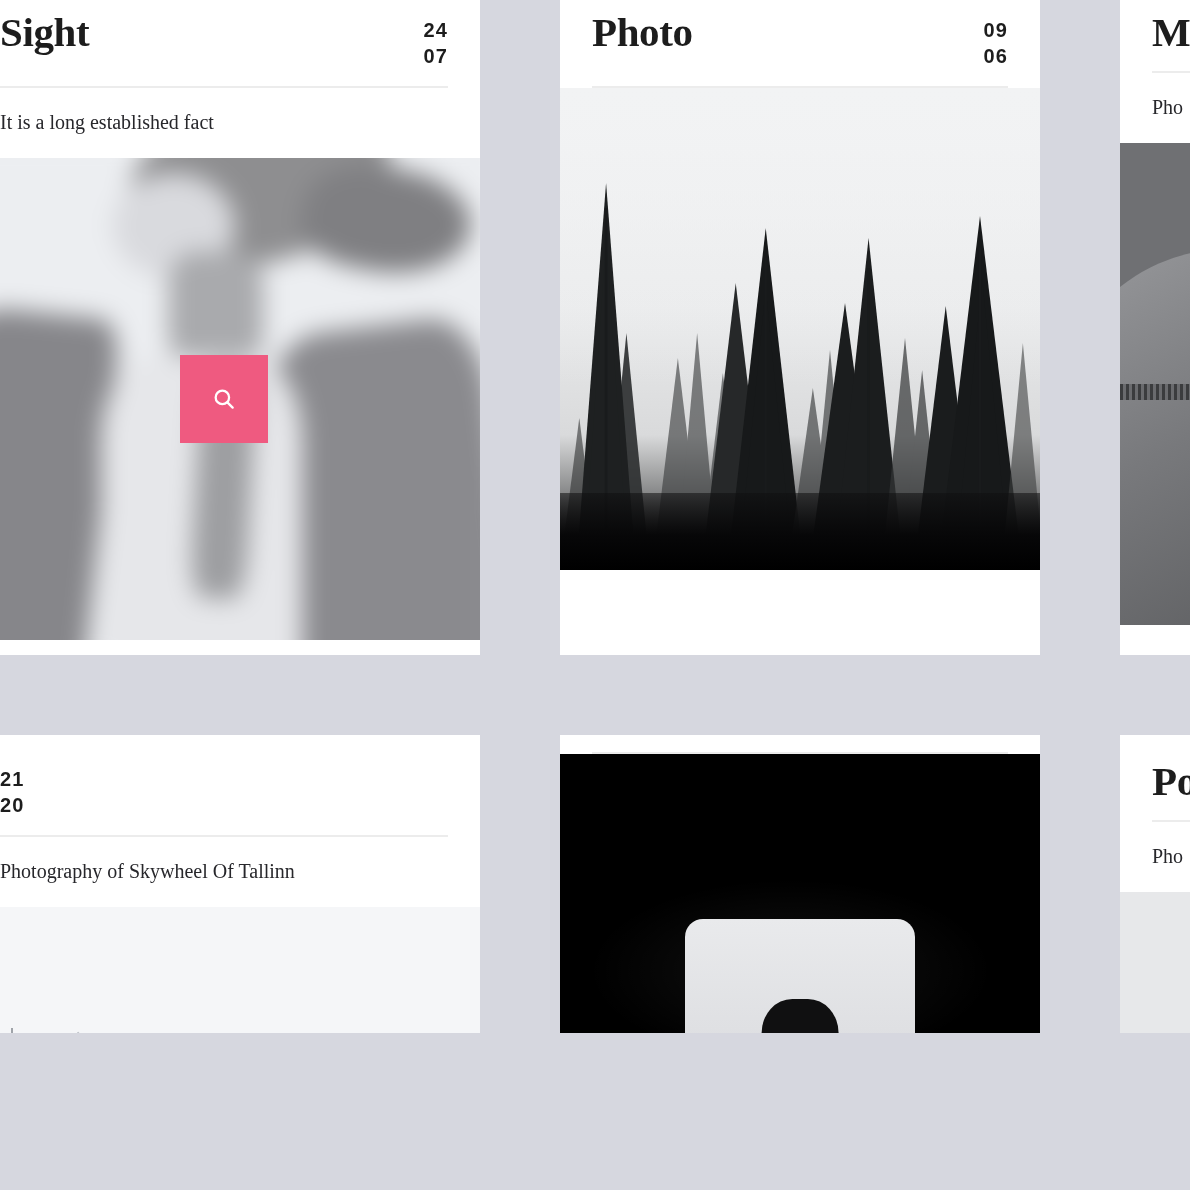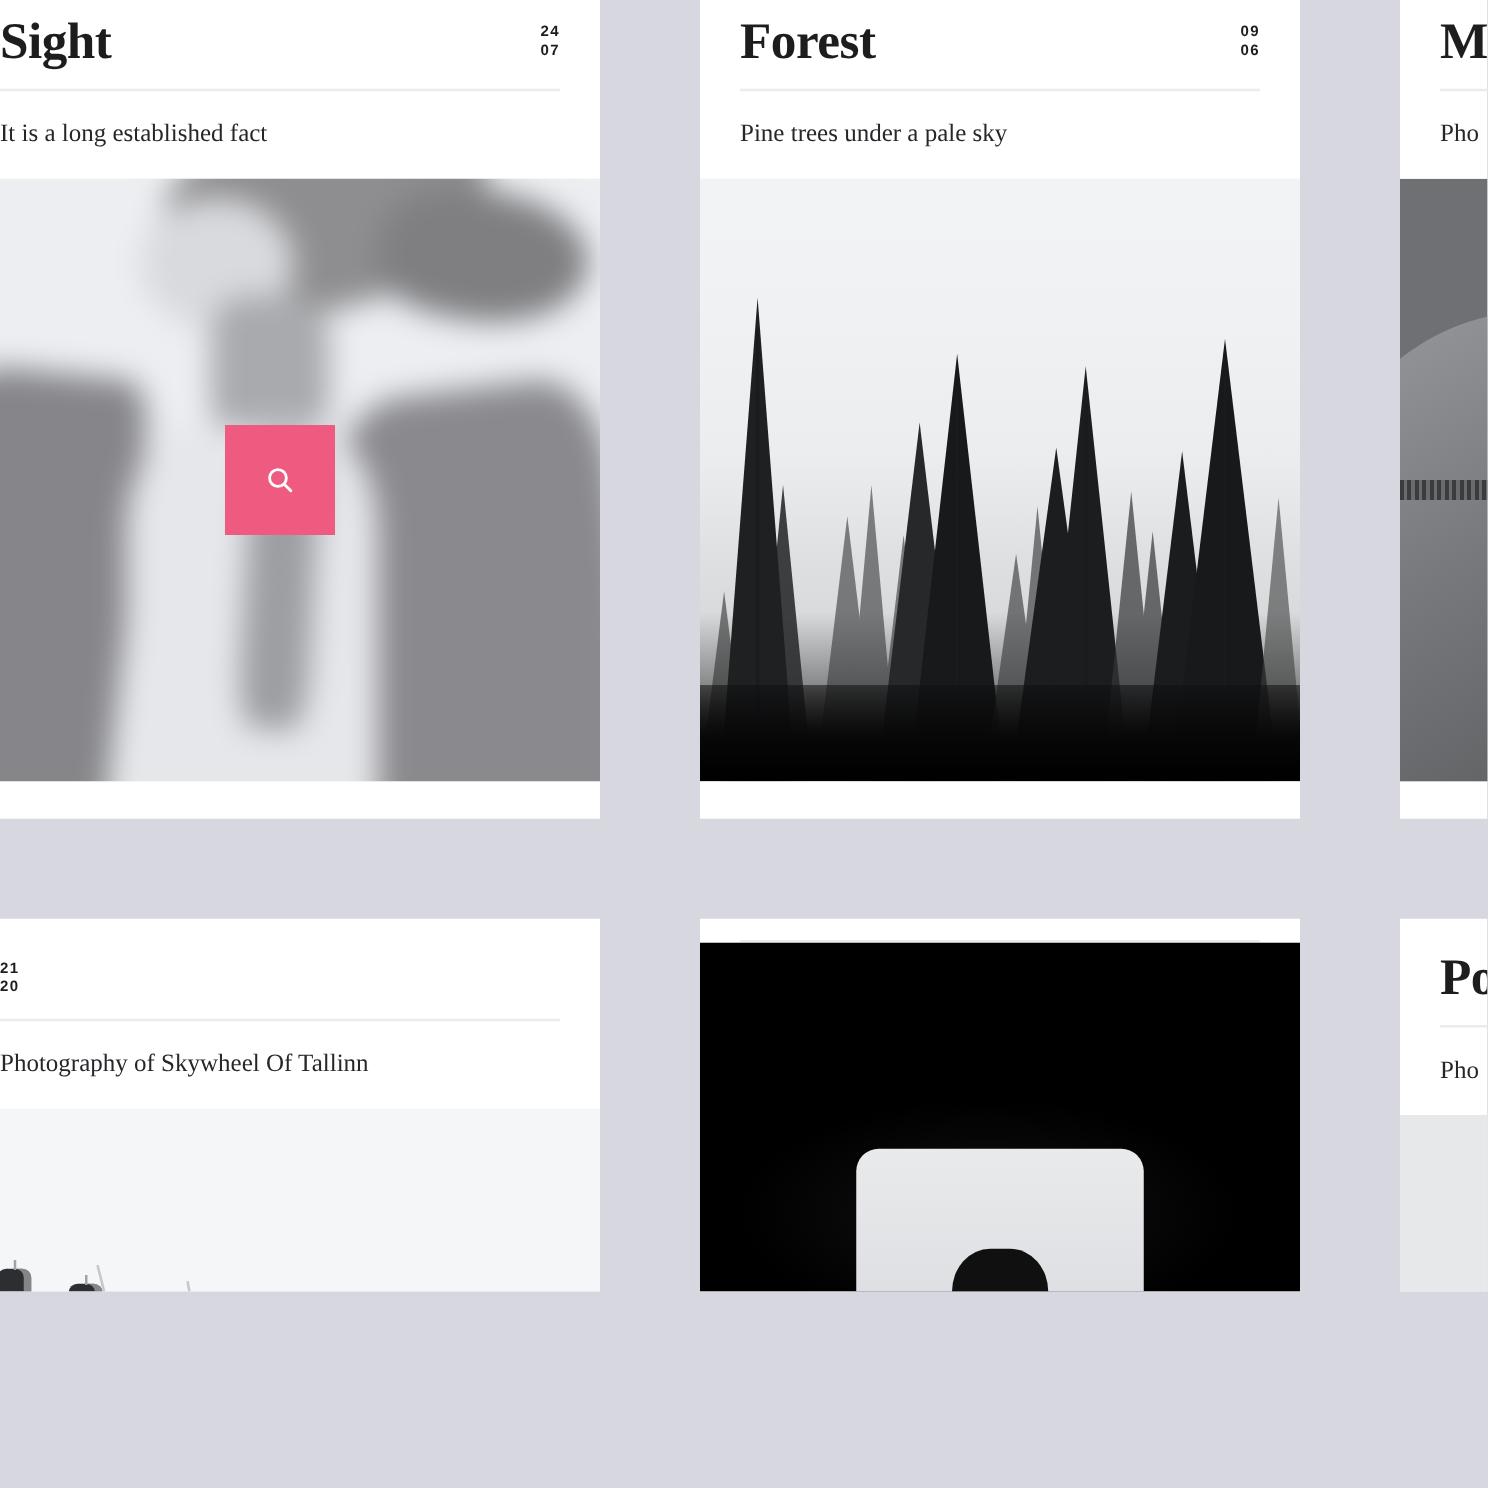--- a/index.html
+++ b/index.html
@@ -43,21 +43,21 @@
     font-size: 41px;
     line-height: 1.02;
     letter-spacing: -0.4px;
     color: #1d1d1d;
     white-space: nowrap;
   }
 
   .card-date {
     font-family: "Liberation Sans", "DejaVu Sans", sans-serif;
     font-weight: 700;
-    font-size: 12px;
+    font-size: 20px;
     line-height: 1.28;
     letter-spacing: 1.1px;
     color: #1d1d1d;
     text-align: right;
     padding-top: 6px;
     white-space: nowrap;
   }
 
   .card-rule {
     height: 2px;
@@ -272,28 +272,27 @@
         <svg width="26" height="26" viewBox="0 0 24 24" fill="none">
           <circle cx="10.5" cy="10.5" r="6.2" stroke="#ffffff" stroke-width="2.1"></circle>
           <line x1="15.1" y1="15.1" x2="20" y2="20" stroke="#ffffff" stroke-width="2.1" stroke-linecap="round"></line>
         </svg>
       </div>
     </div>
   </div>
 
   <div class="card" style="left:560px; top:-14px; width:480px; height:669px;">
     <div class="card-head">
-      <div class="card-title">Forest</div>
+      <div class="card-title">Photo</div>
       <div class="card-date">
         <div>09</div>
         <div>06</div>
       </div>
     </div>
     <div class="card-rule"></div>
-    <div class="card-caption">Pine trees under a pale sky</div>
 
     <div class="card-media" style="height:482px;">
       <div class="scene sc-forest">
         <div class="mist"></div>
 
         <svg class="scene" viewBox="0 0 448 482" preserveAspectRatio="none" style="position:absolute;inset:0;">
           <g fill="#2e3031">
             <polygon points="14,482 34,300 54,482" opacity="0.72"></polygon>
             <polygon points="0,482 18,330 36,482" opacity="0.6"></polygon>
             <polygon points="40,482 62,245 84,482" opacity="0.92"></polygon>

